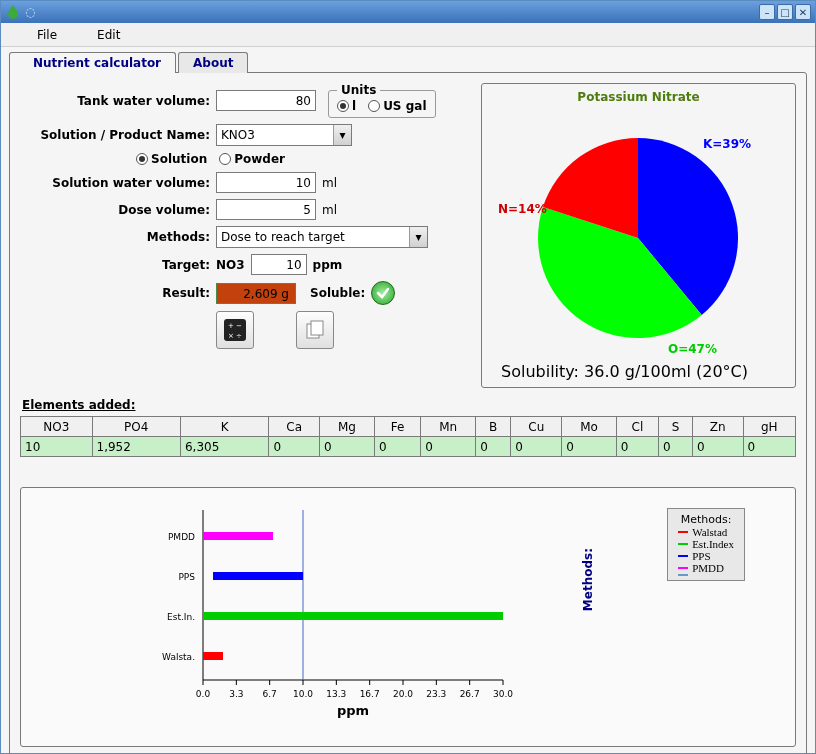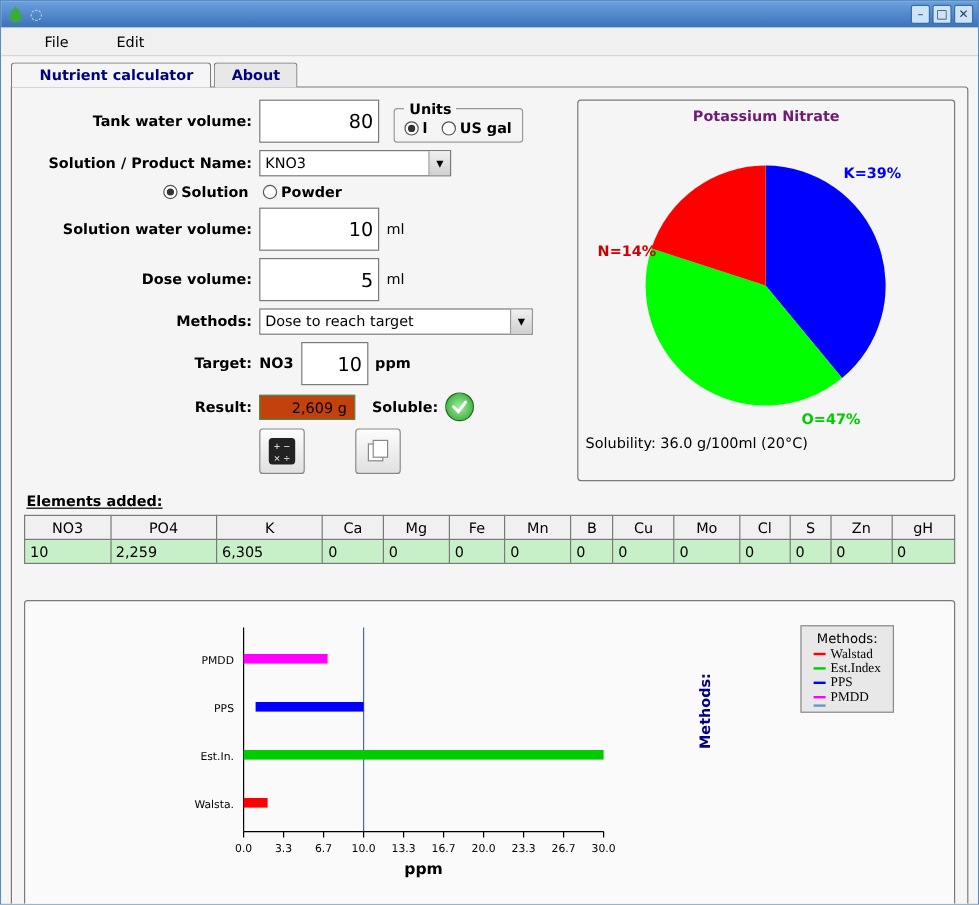--- a/index.html
+++ b/index.html
@@ -107,25 +107,25 @@
   align-items: center;
   margin-bottom: 6px;
   gap: 6px;
 }
 .form-label {
   width: 190px;
   text-align: right;
   font-weight: bold;
 }
 .text-input {
-  height: 36px;
+  height: 21px;
   border: 1px solid #7a7a7a;
   padding: 1px 4px;
   font-family: inherit;
-  font-size: 16px;
+  font-size: 12px;
   text-align: right;
 }
 .dropdown {
   height: 22px;
   border: 1px solid #7a7a7a;
   font-family: inherit;
   font-size: 12px;
   padding: 1px 4px;
   display: flex;
   align-items: center;
@@ -188,27 +188,27 @@
 }
 .calc-btn, .copy-btn {
   width: 38px; height: 38px;
   border: 1px solid #888;
   background: linear-gradient(#fdfdfd, #e0e0e0);
   border-radius: 3px;
   display: flex; align-items: center; justify-content: center;
   cursor: pointer;
 }
 .pie-title {
-  color: #701a75;
+  color: #4d7c0f;
   font-weight: bold;
   text-align: center;
   margin-bottom: 4px;
 }
 .pie-svg-wrap { position: relative; height: 250px; }
-.sol-text { margin-top: 4px; font-size: 12px; }
+.sol-text { margin-top: 4px; font-size: 16px; margin-left: 13px; }
 .elements-label { font-weight: bold; margin: 10px 0 4px 2px; text-decoration: underline; }
 .elements-table {
   width: 100%;
   border-collapse: collapse;
   font-size: 12px;
 }
 .elements-table th, .elements-table td {
   border: 1px solid #7a7a7a;
   padding: 2px 4px;
   height: 20px;
@@ -305,21 +305,21 @@
                 <label class="radio-item">
                     <span class="radio-circle"></span>
                     <b>US gal</b>
                   </label>
               </div>
             </fieldset>
           </div>
 
           <div class="form-row">
             <div class="form-label">Solution / Product Name:</div>
-            <div class="dropdown" style="width:160px">
+            <div class="dropdown" style="width:136px">
               <span>KNO3</span>
               <span class="dropdown-arrow">▾</span>
             </div>
           </div>
 
           <div class="form-row">
             <div class="form-label"></div>
             <div class="radio-row" style="margin-left:-80px;">
               <label class="radio-item">
                   <span class="radio-circle checked"></span>
@@ -337,21 +337,21 @@
             <input class="text-input" style="width: 100px;" value="10">
             <span>ml</span>
           </div>
           <div class="form-row">
             <div class="form-label">Dose volume:</div>
             <input class="text-input" style="width: 100px;" value="5">
             <span>ml</span>
           </div>
           <div class="form-row">
             <div class="form-label">Methods:</div>
-            <div class="dropdown" style="width:228px">
+            <div class="dropdown" style="width:212px">
               <span>Dose to reach target</span>
               <span class="dropdown-arrow">▾</span>
             </div>
           </div>
           <div class="form-row">
             <div class="form-label">Target:</div>
             <b>NO3</b>
             <input class="text-input" style="width: 56px;" value="10">
             <b>ppm</b>
           </div>
@@ -419,21 +419,21 @@
               <th>Mo</th>
               <th>Cl</th>
               <th>S</th>
               <th>Zn</th>
               <th>gH</th>
             </tr>
           </thead>
         <tbody>
             <tr id="el-row">
               <td>10</td>
-              <td>2,259</td>
+              <td>1,952</td>
               <td>6,305</td>
               <td>0</td>
               <td>0</td>
               <td>0</td>
               <td>0</td>
               <td>0</td>
               <td>0</td>
               <td>0</td>
               <td>0</td>
               <td>0</td>

